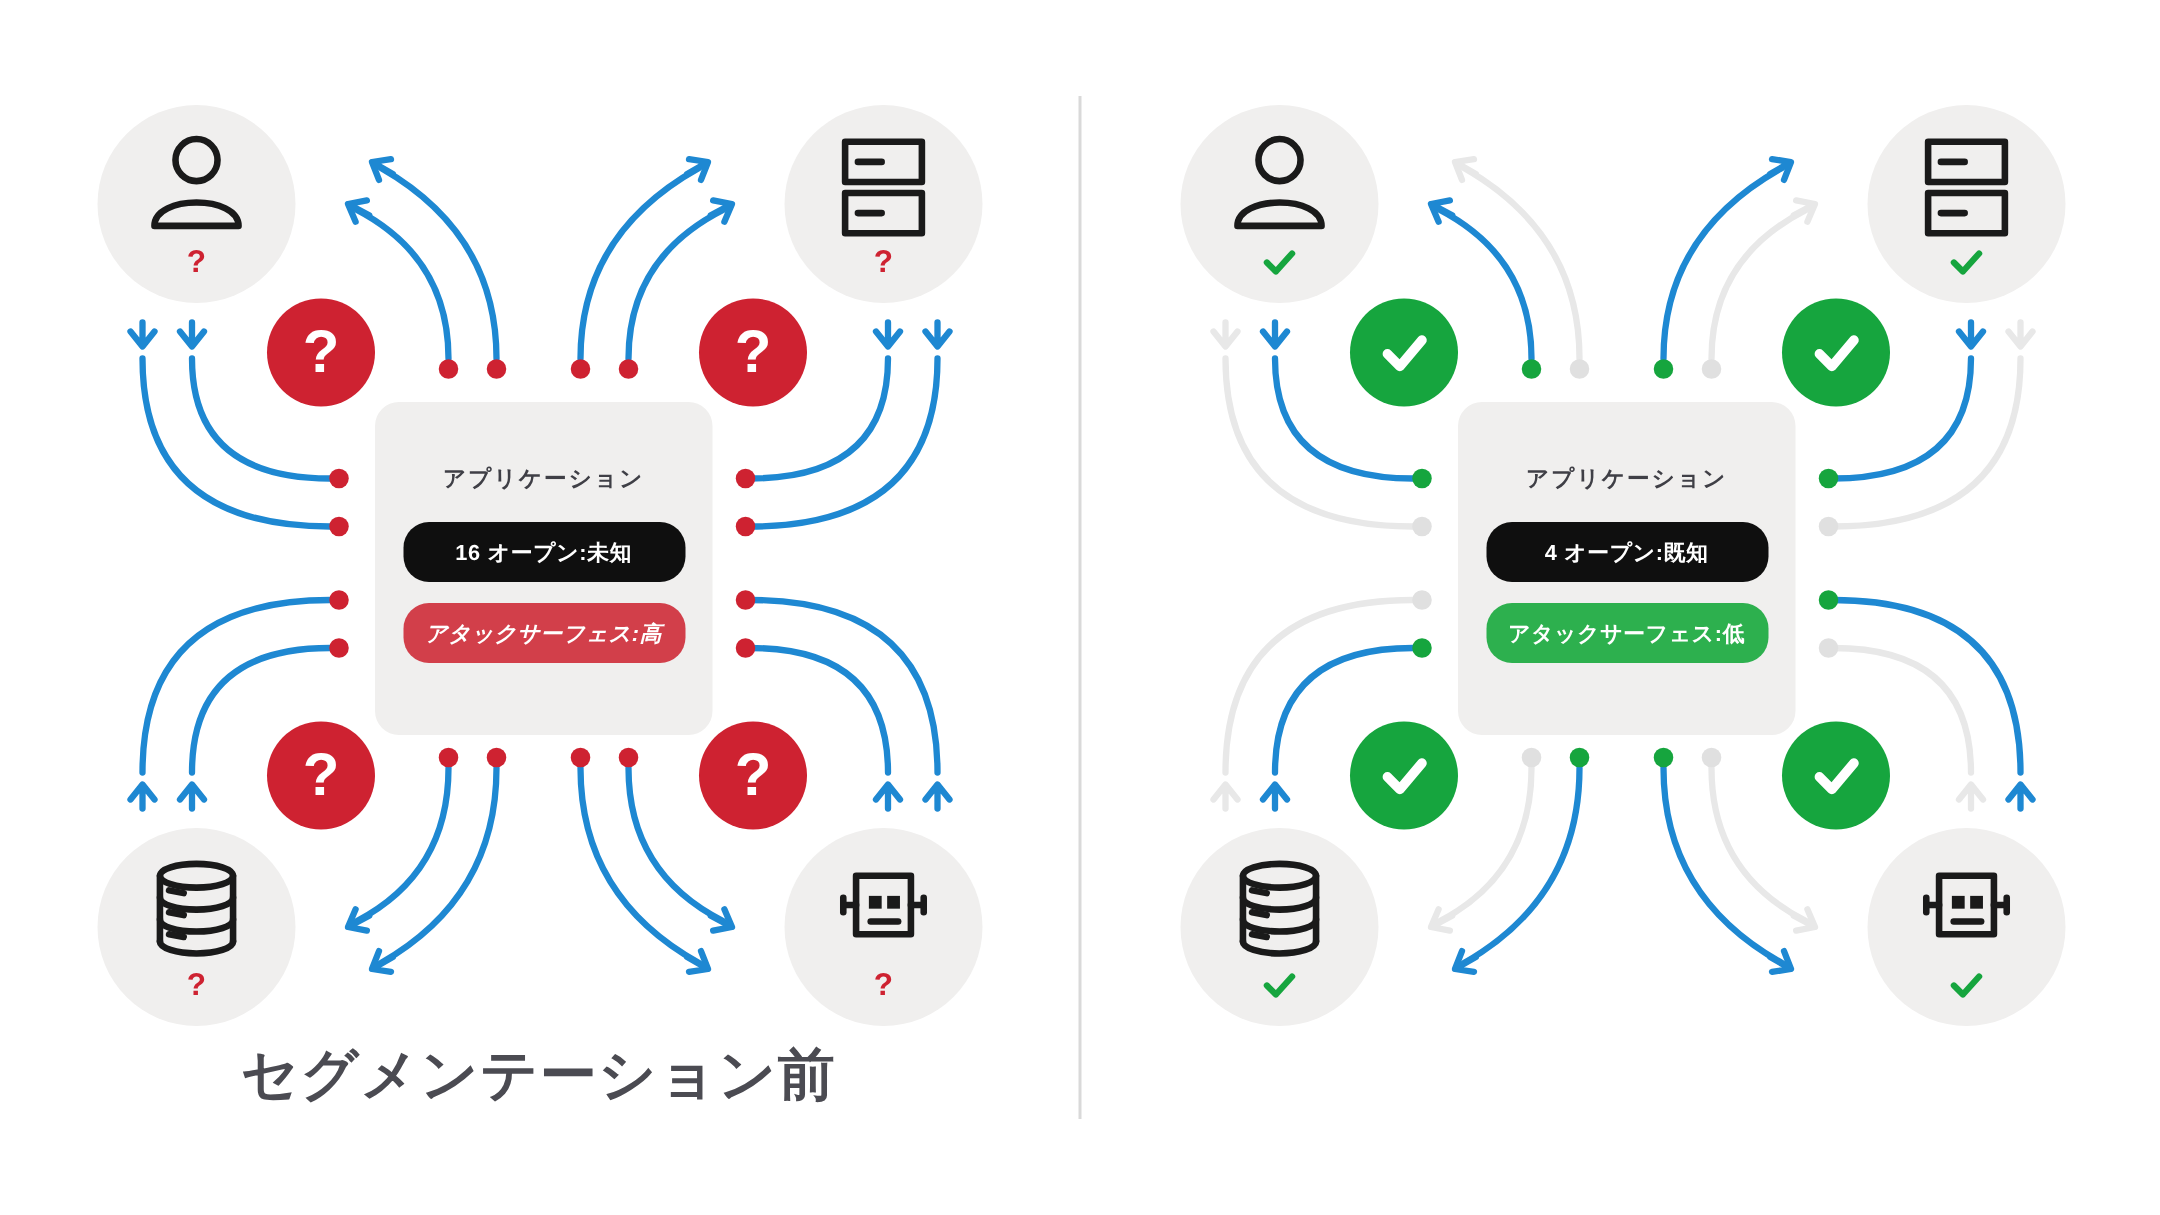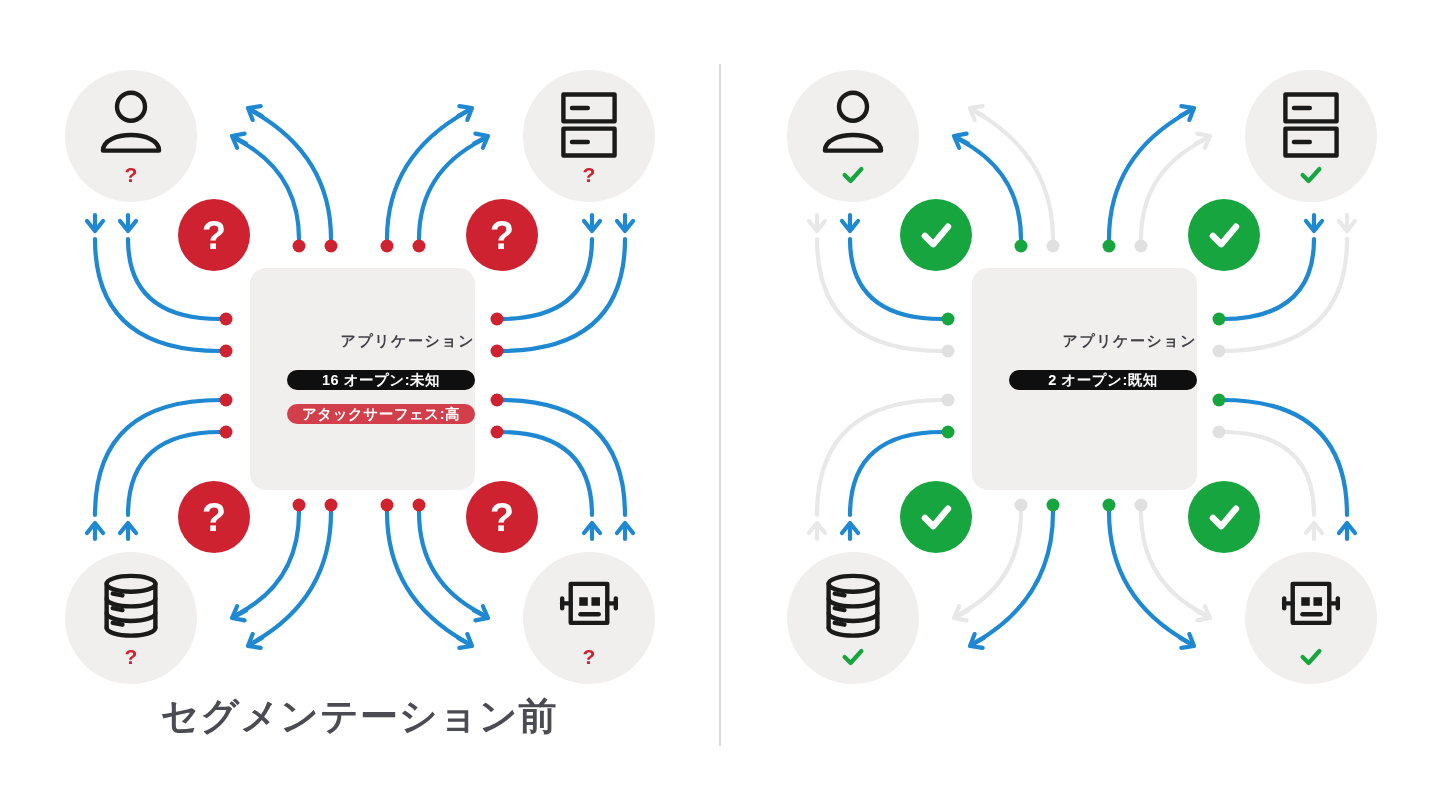--- a/index.html
+++ b/index.html
@@ -29,27 +29,27 @@
 
   
   .qbadge{position:absolute;width:72px;height:72px;border-radius:50%;
           display:flex;align-items:center;justify-content:center;}
   .qbadge.question{background:var(--red);}
   .qbadge.check{background:var(--green);}
   .qbadge .bq{color:#fff;font-size:40px;font-weight:bold;line-height:1;}
 
   
   .card{position:absolute;left:250px;top:268px;width:225px;height:222px;border-radius:16px;
-        background:var(--surface);display:flex;flex-direction:column;align-items:flex-end;
-        padding-top:64px;box-sizing:border-box;}
+        background:var(--surface);display:flex;flex-direction:column;align-items:center;
+        padding-top:42px;box-sizing:border-box;}
   .card-title{font-size:15px;font-weight:bold;color:#3f3f46;letter-spacing:1.5px;margin-bottom:19px;}
-  .pill{width:188px;height:20px;border-radius:17px;color:#fff;font-size:14.5px;font-weight:bold;
+  .pill{width:188px;height:40px;border-radius:17px;color:#fff;font-size:14.5px;font-weight:bold;
         display:flex;align-items:center;justify-content:center;letter-spacing:.5px;white-space:nowrap;}
   .pill-open{background:var(--black_pill);margin-bottom:14px;}
-  .pill-surface.high{background:var(--red_pill);}
+  .pill-surface.high{background:var(--red_pill);font-style:italic;}
   .pill-surface.low{background:var(--green_pill);}
 
   .caption{position:absolute;left:0;width:100%;top:691px;text-align:center;
            font-size:38px;font-weight:bold;color:var(--label);letter-spacing:1px;}
   .divider{position:absolute;left:719px;top:64px;width:2px;height:682px;background:var(--divider_c);}
 </style>
 </head>
 <body>
 
 <div class="stage">
@@ -374,17 +374,18 @@
     </div>
     <div class="qbadge check" style="left:466px;top:481px">
 
       <svg class="bcheck" width="46" height="46" viewBox="0 0 50 50">
           <path d="M 13 26 L 22 35 L 38 16" fill="none" stroke="#fff" stroke-width="7" stroke-linecap="round" stroke-linejoin="round"></path>
         </svg>
     </div>
 
     <div class="card">
       <div class="card-title">アプリケーション</div>
-      <div class="pill pill-open">2 オープン:既知</div>
+      <div class="pill pill-open">4 オープン:既知</div>
+      <div class="pill pill-surface low">アタックサーフェス:低</div>
     </div>
 
   </section>
 </div>
 
 </body></html>

